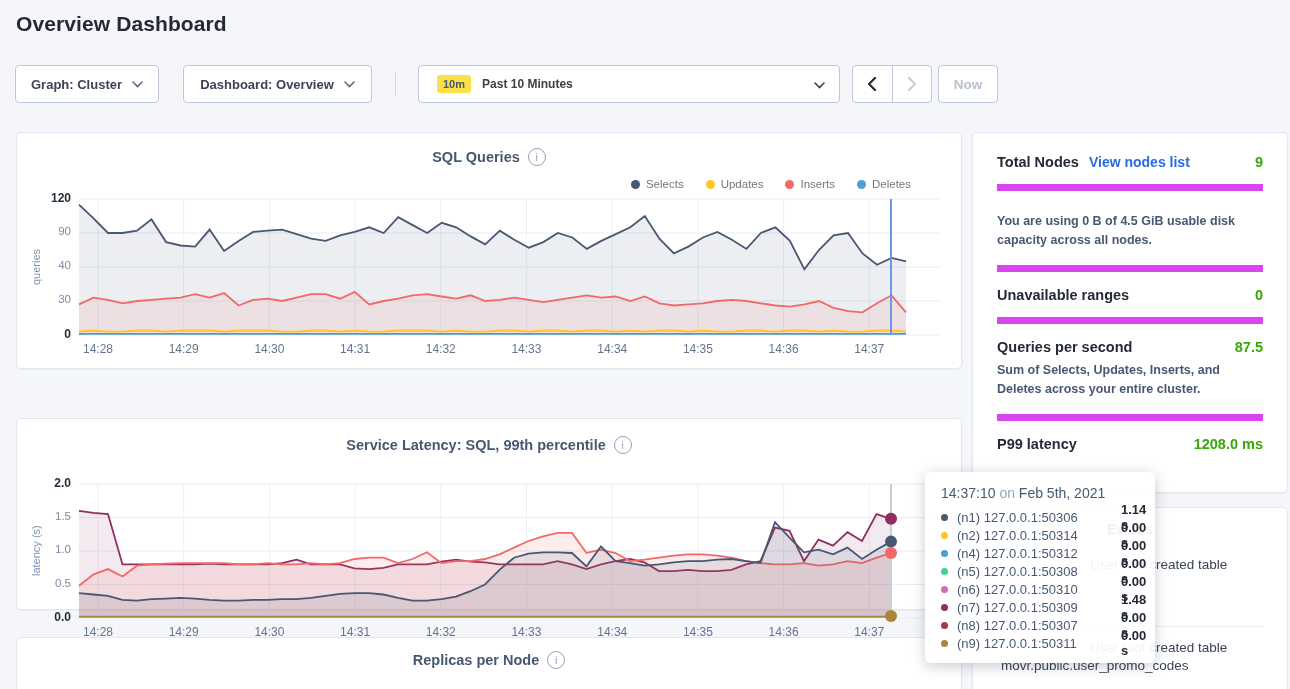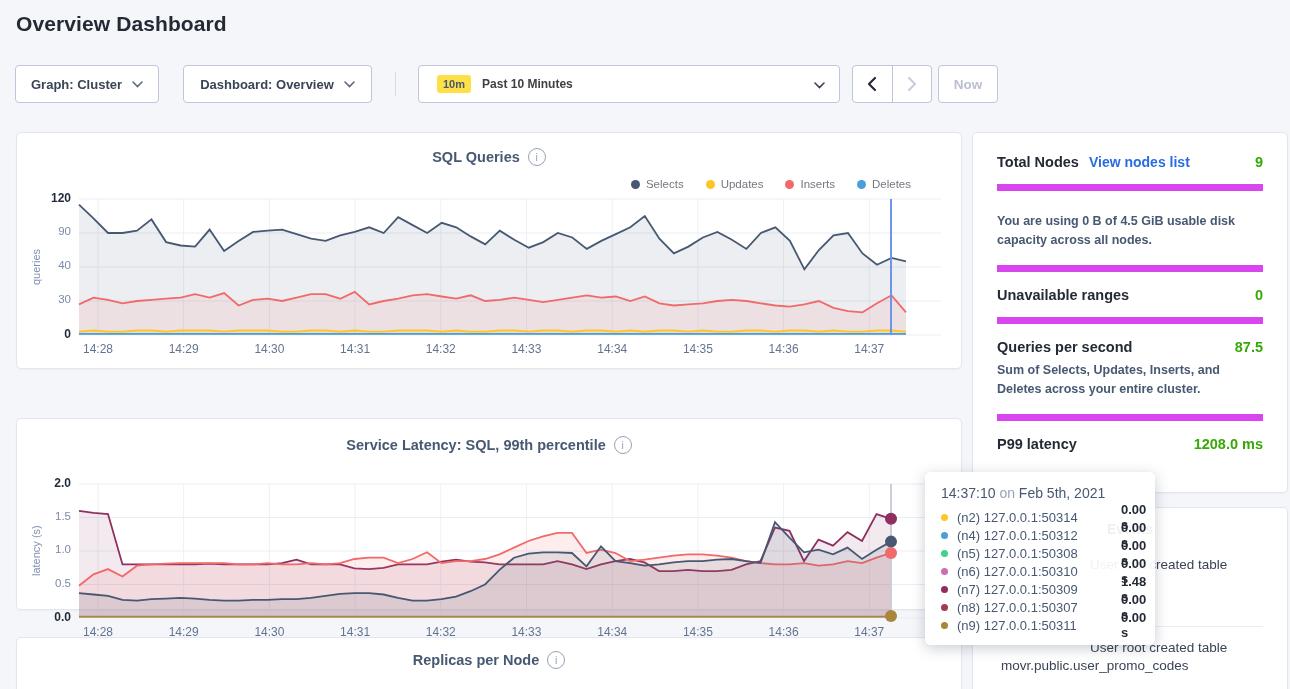--- a/index.html
+++ b/index.html
@@ -304,20 +304,25 @@
 </aside>
 
 <div class="tooltip">
   <div class="tt-title">
     <span>14:37:10</span>
     <span class="tt-on">on</span>
     <span>Feb 5th, 2021</span>
   </div>
   <div id="tt-rows">
       <div class="tt-row">
+        <span class="tt-dot" style="background: rgb(71, 88, 114);"></span>
+        <span class="tt-node">(n1) 127.0.0.1:50306</span>
+        <span class="tt-val">1.14 s</span>
+      </div>
+      <div class="tt-row">
         <span class="tt-dot" style="background: rgb(255, 196, 38);"></span>
         <span class="tt-node">(n2) 127.0.0.1:50314</span>
         <span class="tt-val">0.00 s</span>
       </div>
       <div class="tt-row">
         <span class="tt-dot" style="background: rgb(73, 159, 216);"></span>
         <span class="tt-node">(n4) 127.0.0.1:50312</span>
         <span class="tt-val">0.00 s</span>
       </div>
       <div class="tt-row">

